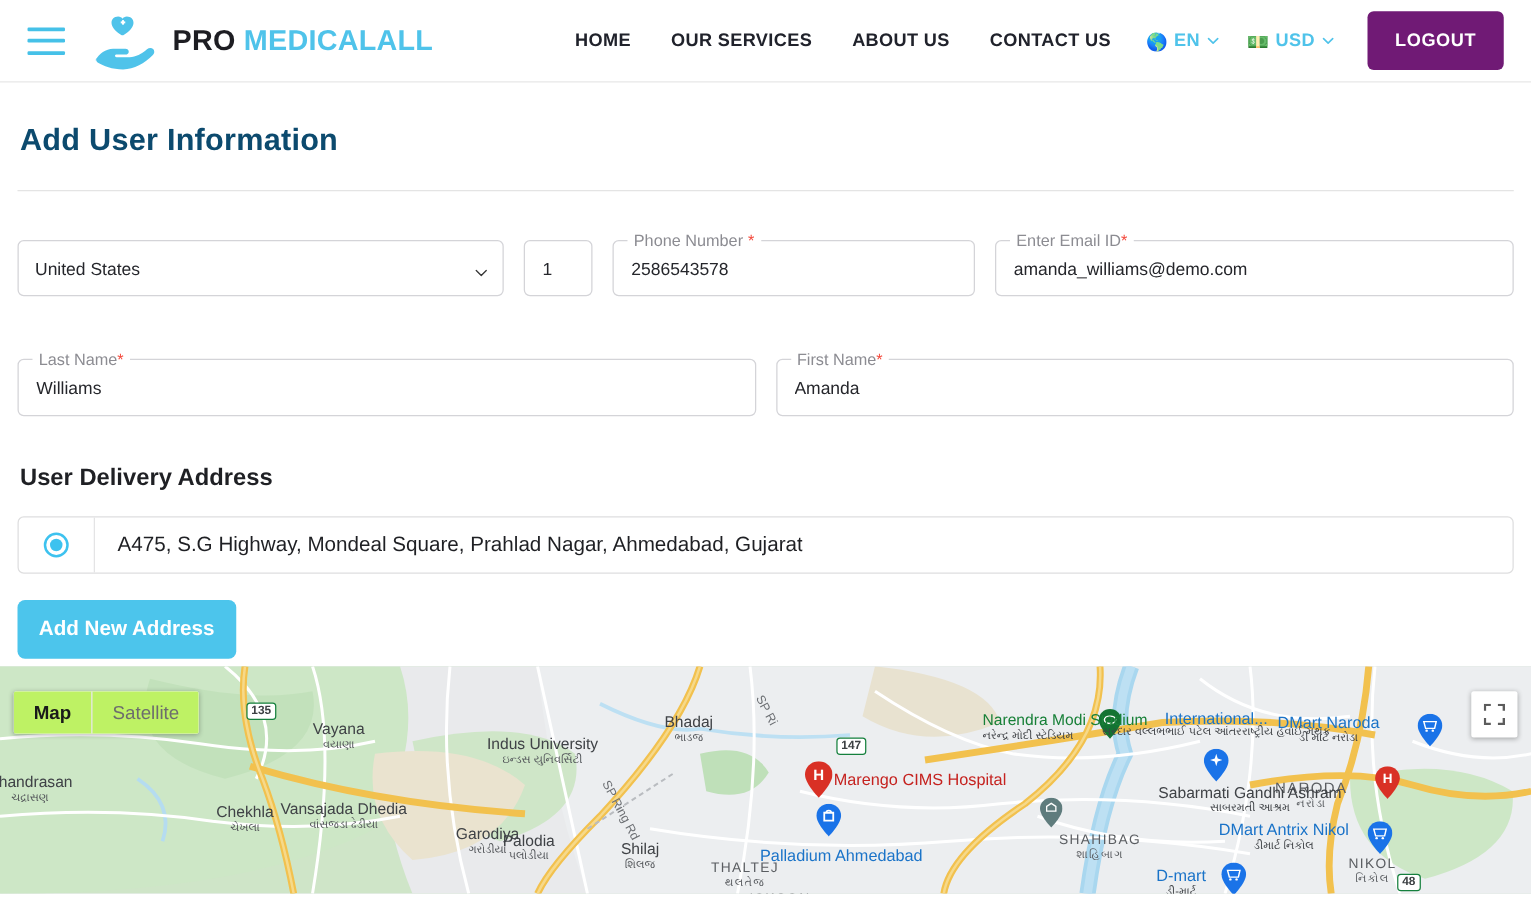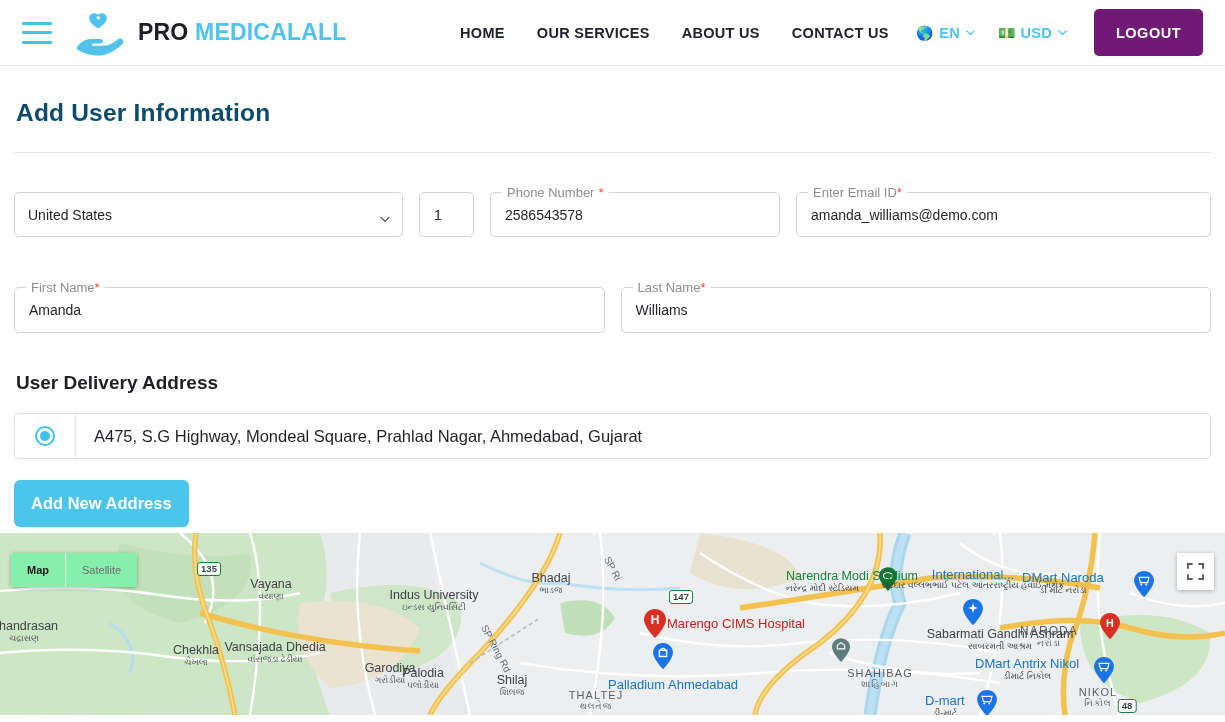--- a/index.html
+++ b/index.html
@@ -197,23 +197,23 @@
     position: absolute; left: 11px; top: 20px;
     display: flex;
     background: #ffffff;
     border-radius: 2px;
     box-shadow: 0 1px 4px rgba(0,0,0,.3);
     overflow: hidden;
     z-index: 6;
   }
   .map-type-ctl button {
     font-family: "Liberation Sans", sans-serif;
-    border: none; background: #86efac;
+    border: none; background: #bef264;
     height: 34px; padding: 0 16px;
-    font-size: 11px; cursor: pointer;
+    font-size: 15px; cursor: pointer;
   }
   .map-type-ctl .active { color: #1a1a1a; font-weight: bold; }
   .map-type-ctl .inactive { color: #6d6d6d; border-left: 1px solid #e6e6e6; }
   .fullscreen-btn {
     position: absolute; right: 11px; top: 20px;
     width: 37px; height: 37px;
     background: #fff; border: none; border-radius: 2px;
     box-shadow: 0 1px 4px rgba(0,0,0,.3);
     display: flex; align-items: center; justify-content: center;
     cursor: pointer; z-index: 6;
@@ -323,26 +323,26 @@
 
     <div class="field email-field">
       <span class="legend"><span>Enter Email ID</span><span class="req">*</span></span>
       <span class="val">amanda_williams@demo.com</span>
     </div>
   </div>
 
   
   <div class="form-row">
     <div class="field name-field">
+      <span class="legend"><span>Last Name</span><span class="req">*</span></span>
+      <span class="val">Williams</span>
+    </div>
+    <div class="field name-field">
       <span class="legend"><span>First Name</span><span class="req">*</span></span>
       <span class="val">Amanda</span>
-    </div>
-    <div class="field name-field">
-      <span class="legend"><span>Last Name</span><span class="req">*</span></span>
-      <span class="val">Williams</span>
     </div>
   </div>
 
   
   <div class="section-title">User Delivery Address</div>
 
   <div class="address-box">
     <div class="radio-cell">
       <span class="radio">
           <span class="dot"></span>

